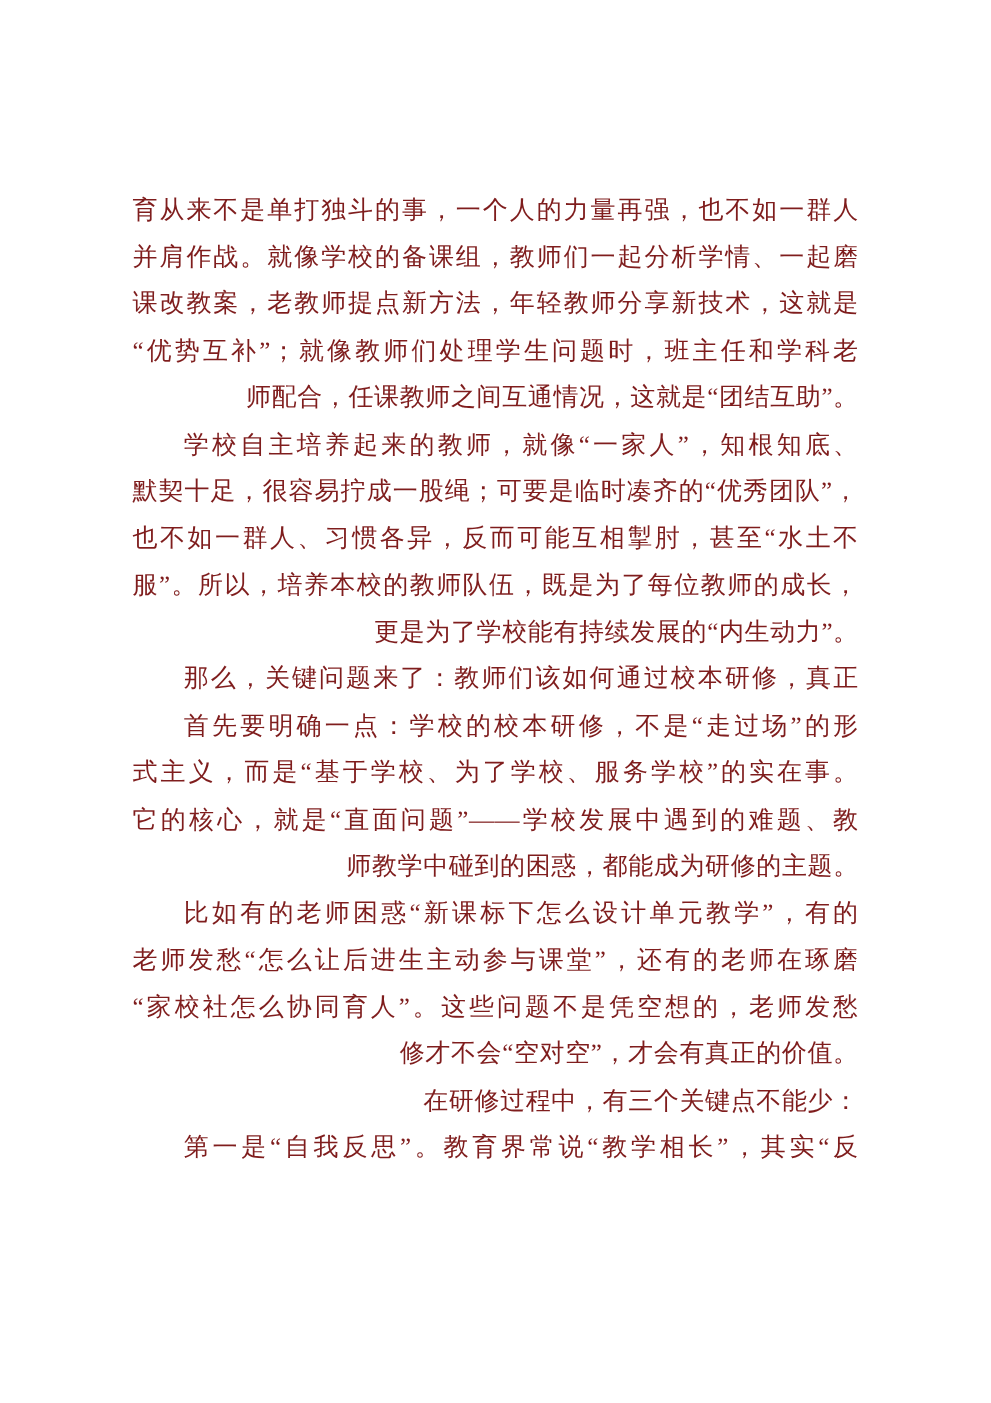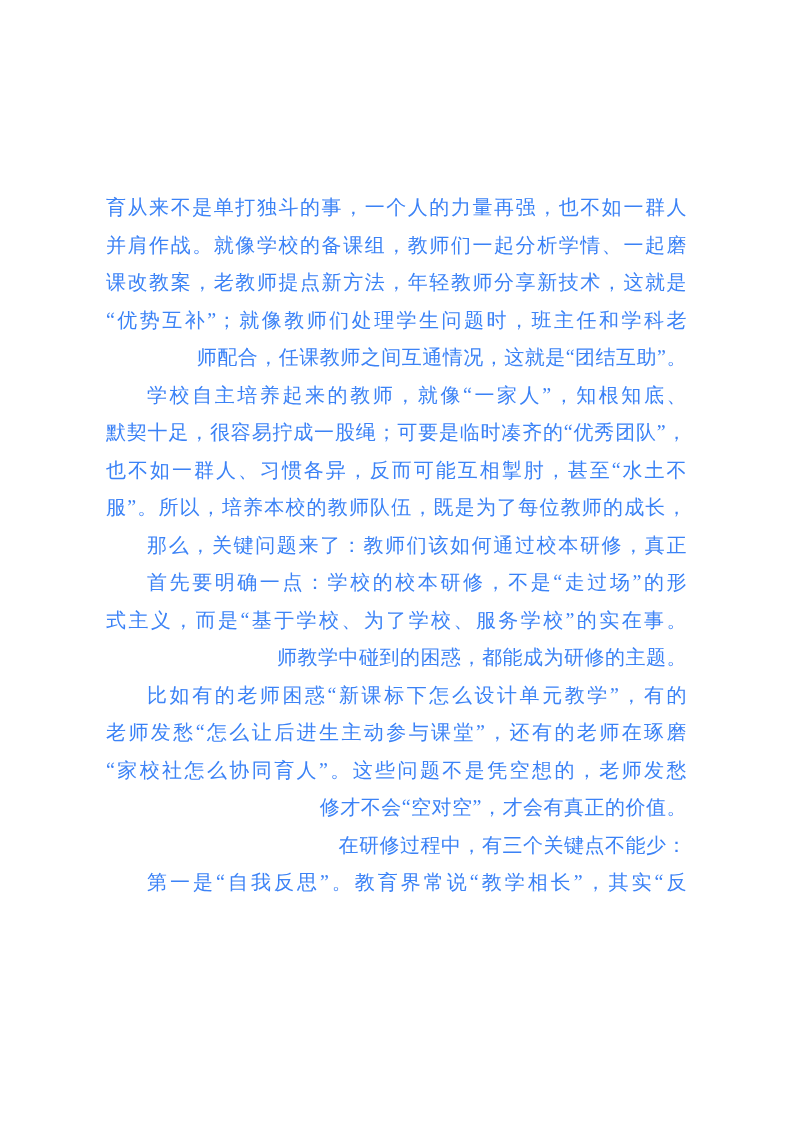--- a/index.html
+++ b/index.html
@@ -34,33 +34,35 @@
     text-justify: inter-character;
   }
   .line.indent {
     padding-left: 41px;
   }
 </style>
 </head>
 <body style="background: rgb(255, 255, 255);">
 
 <div class="page">
-  <div class="content" id="lines-container" style="color: #3b82f6; margin-top: 39px;">
+  <div class="content" id="lines-container" style="color: #7f1d1d;">
       <div class="line fill">育从来不是单打独斗的事，一个人的力量再强，也不如一群人</div>
       <div class="line fill">并肩作战。就像学校的备课组，教师们一起分析学情、一起磨</div>
       <div class="line fill">课改教案，老教师提点新方法，年轻教师分享新技术，这就是</div>
       <div class="line fill">“优势互补”；就像教师们处理学生问题时，班主任和学科老</div>
       <div class="line">师配合，任课教师之间互通情况，这就是“团结互助”。</div>
       <div class="line indent fill">学校自主培养起来的教师，就像“一家人”，知根知底、</div>
       <div class="line fill">默契十足，很容易拧成一股绳；可要是临时凑齐的“优秀团队”，</div>
       <div class="line fill">也不如一群人、习惯各异，反而可能互相掣肘，甚至“水土不</div>
       <div class="line fill">服”。所以，培养本校的教师队伍，既是为了每位教师的成长，</div>
+      <div class="line">更是为了学校能有持续发展的“内生动力”。</div>
       <div class="line indent fill">那么，关键问题来了：教师们该如何通过校本研修，真正</div>
       <div class="line indent fill">首先要明确一点：学校的校本研修，不是“走过场”的形</div>
       <div class="line fill">式主义，而是“基于学校、为了学校、服务学校”的实在事。</div>
+      <div class="line fill">它的核心，就是“直面问题”——学校发展中遇到的难题、教</div>
       <div class="line">师教学中碰到的困惑，都能成为研修的主题。</div>
       <div class="line indent fill">比如有的老师困惑“新课标下怎么设计单元教学”，有的</div>
       <div class="line fill">老师发愁“怎么让后进生主动参与课堂”，还有的老师在琢磨</div>
       <div class="line fill">“家校社怎么协同育人”。这些问题不是凭空想的，老师发愁</div>
       <div class="line">修才不会“空对空”，才会有真正的价值。</div>
       <div class="line indent">在研修过程中，有三个关键点不能少：</div>
       <div class="line indent fill">第一是“自我反思”。教育界常说“教学相长”，其实“反</div>
     </div>
 </div>
 

